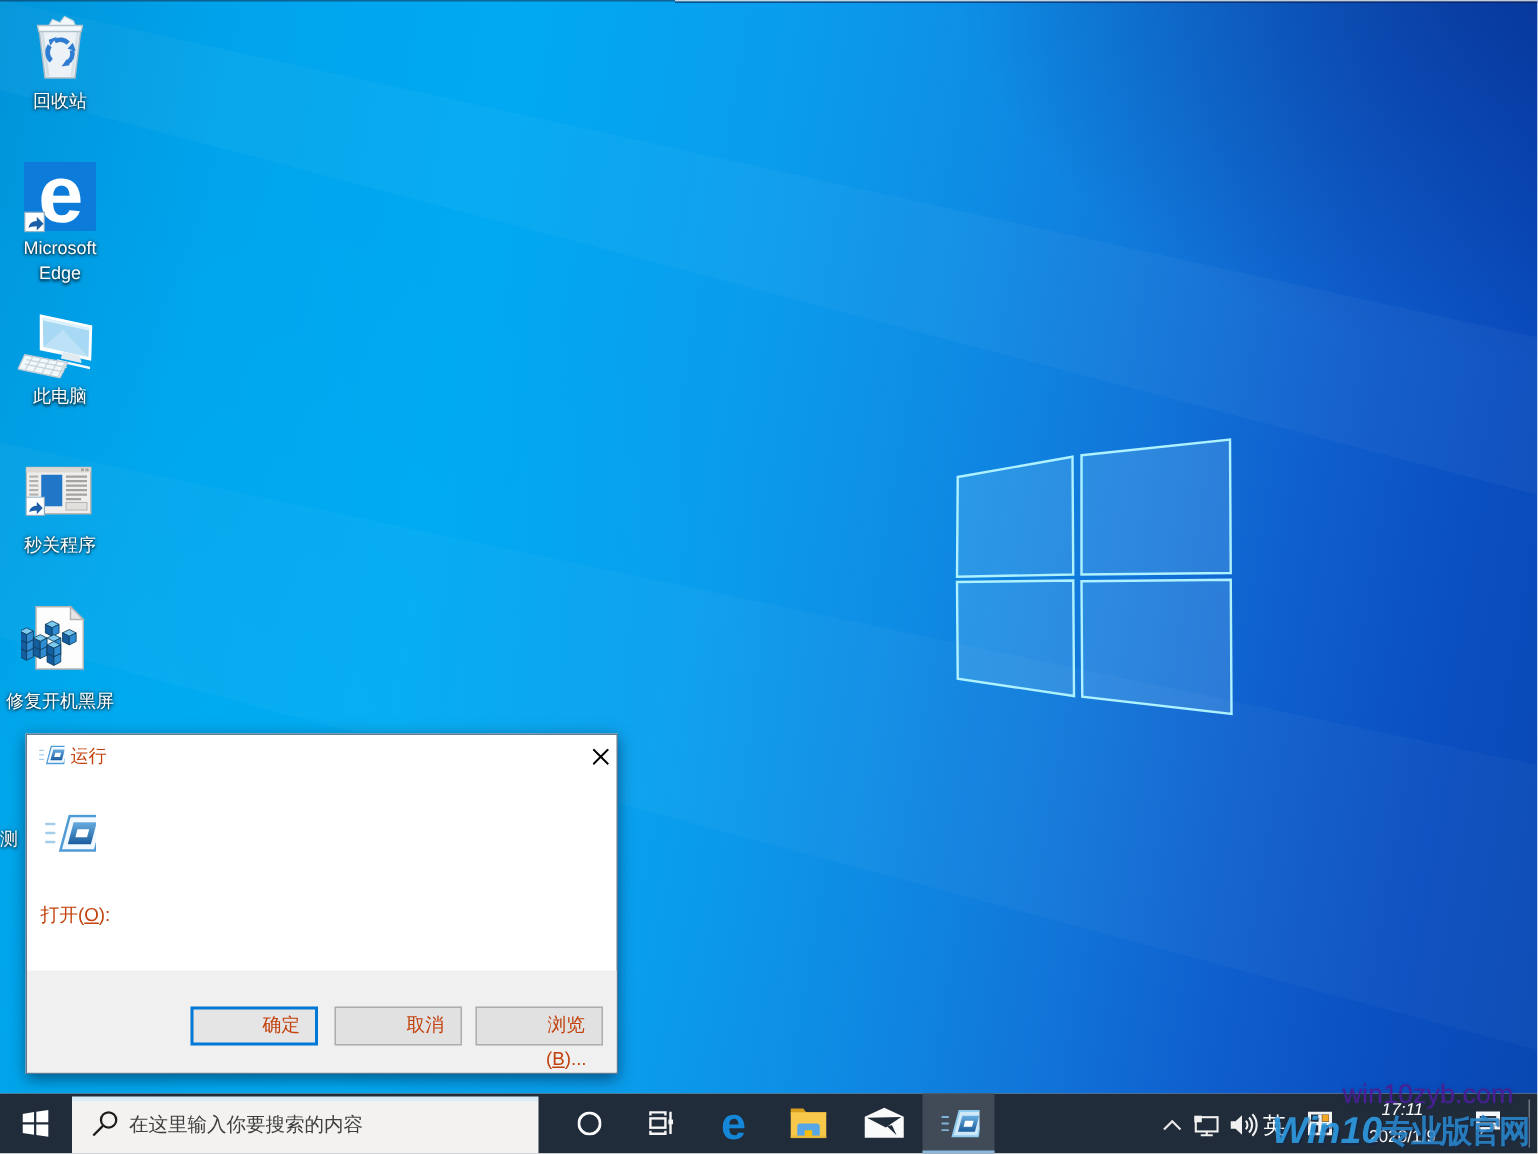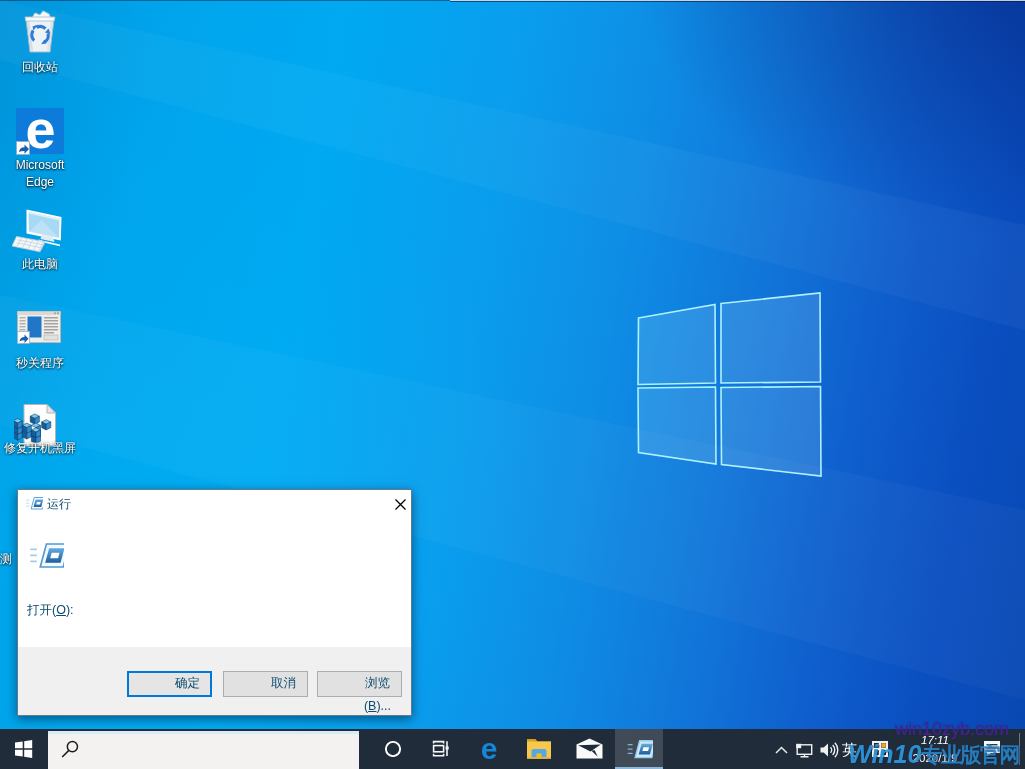--- a/index.html
+++ b/index.html
@@ -8,21 +8,21 @@
   .wall{position:absolute;left:0;top:0;width:1025px;height:729px;
     background:
       radial-gradient(ellipse 600px 400px at 103% -5%, rgba(4,32,122,0.60), rgba(4,32,122,0) 70%),
       radial-gradient(ellipse 760px 600px at 6% 70%, rgba(0,180,245,0.40), rgba(0,180,245,0) 65%),
       linear-gradient(100deg,#0094da 0%,#00a4ec 14%,#00a9f2 30%,#0a9ded 46%,#0e8de5 58%,#1176d9 70%,#0f5ecd 81%,#0a4ec0 91%,#0848b2 100%);}
   .abs{position:absolute;}
   .lbl{position:absolute;color:#fff;font-size:12px;text-align:center;width:80px;
        text-shadow:0 1px 2px rgba(0,0,0,.85),0 0 3px rgba(0,0,0,.5);line-height:17px;}
   .dlg{position:absolute;left:17px;top:489px;width:395px;height:227px;background:#fff;
        border:1px solid #5f7b90;box-sizing:border-box;
-       box-shadow:0 3px 10px rgba(0,8,30,.5);font-size:12.5px;color:#0c4a6e;}
+       box-shadow:0 3px 10px rgba(0,8,30,.5);font-size:12.5px;color:#c2410c;}
   .dlg .foot{position:absolute;left:0;right:0;top:157px;bottom:0;background:#f0f0f0;}
   .btn{position:absolute;top:181px;width:85px;height:26px;background:#e1e1e1;
        border:1px solid #adadad;box-sizing:border-box;text-align:center;
        line-height:23px;font-size:12.5px;padding-left:36px;}
   .tb{position:absolute;left:0;top:729px;width:1025px;height:40px;background:#202c3a;}
 </style>
 </head>
 <body>
 <div class="wall">
   <svg width="1025" height="729" style="position:absolute;left:0;top:0">
@@ -147,21 +147,21 @@
         <polygon points="8,6 8,11 12,9 12,4" fill="#2f8cd2"></polygon>
       <polygon points="4,9 8,11 8,16 4,14" fill="#145d9e"></polygon>
         <polygon points="8,11 12,9 12,14 8,16" fill="#2f8cd2"></polygon>
     </g>
   </g>
 </svg>
 <div class="lbl" style="left:0;top:59px">回收站</div>
 <div class="lbl" style="left:0;top:157px">Microsoft<br>Edge</div>
 <div class="lbl" style="left:0;top:256px">此电脑</div>
 <div class="lbl" style="left:0;top:355px">秒关程序</div>
-<div class="lbl" style="left:0;top:440px">修复开机黑屏</div>
+<div class="lbl" style="left:0;top:459px">修复开机黑屏</div>
 <div class="lbl" style="left:-34px;top:551px;">测</div>
 
 <div class="dlg">
   <svg style="position:absolute;left:8px;top:7px" width="17" height="13" viewBox="0 0 34 26">
     <defs>
         <linearGradient id="rg" x1="0" y1="0" x2="0" y2="1">
       <stop offset="0" stop-color="#66abdf"></stop>
           <stop offset="1" stop-color="#1c5e9e"></stop>
     </linearGradient>
       </defs>
@@ -206,20 +206,21 @@
       <polygon points="9.2,1.2 17.2,0 17.2,8.2 9.2,8.2"></polygon>
       <polygon points="0,9.7 7.7,9.7 7.7,16.5 0,15.4"></polygon>
       <polygon points="9.2,9.7 17.2,9.7 17.2,17.9 9.2,16.7"></polygon>
     </g>
   </svg>
   <div class="abs" style="left:48px;top:2px;width:311px;height:38px;background:linear-gradient(#d9ecf6 0,#d9ecf6 3px,#f3f2f0 3px);"></div>
   <svg class="abs" style="left:61px;top:11px" width="19" height="19" viewBox="0 0 19 19">
     <circle cx="11.4" cy="6.6" r="5.1" stroke="#1c1c1c" stroke-width="1.5" fill="none"></circle>
     <path d="M7.6,10.6 L1.2,17" stroke="#1c1c1c" stroke-width="1.5" fill="none"></path>
   </svg>
+  <div class="abs" style="left:86px;top:0;height:40px;line-height:41px;font-size:13px;color:#3f3f3f;">在这里输入你要搜索的内容</div>
   <svg class="abs" style="left:385px;top:12px" width="16" height="16" viewBox="0 0 16 16">
     <circle cx="8" cy="8" r="7.1" stroke="#fbfbfb" stroke-width="1.9" fill="none"></circle>
   </svg>
   <svg class="abs" style="left:432px;top:11px" width="18" height="18" viewBox="0 0 18 18">
     <g stroke="#f6f6f6" stroke-width="1.6" fill="none">
       <path d="M1.6,3.6 V1.6 H11.6 V3.6"></path>
       <rect x="1.6" y="5.6" width="10" height="6.2"></rect>
       <path d="M1.6,13.8 V15.8 H11.6 V13.8"></path>
       <path d="M15,1.2 V16"></path>
     </g>

